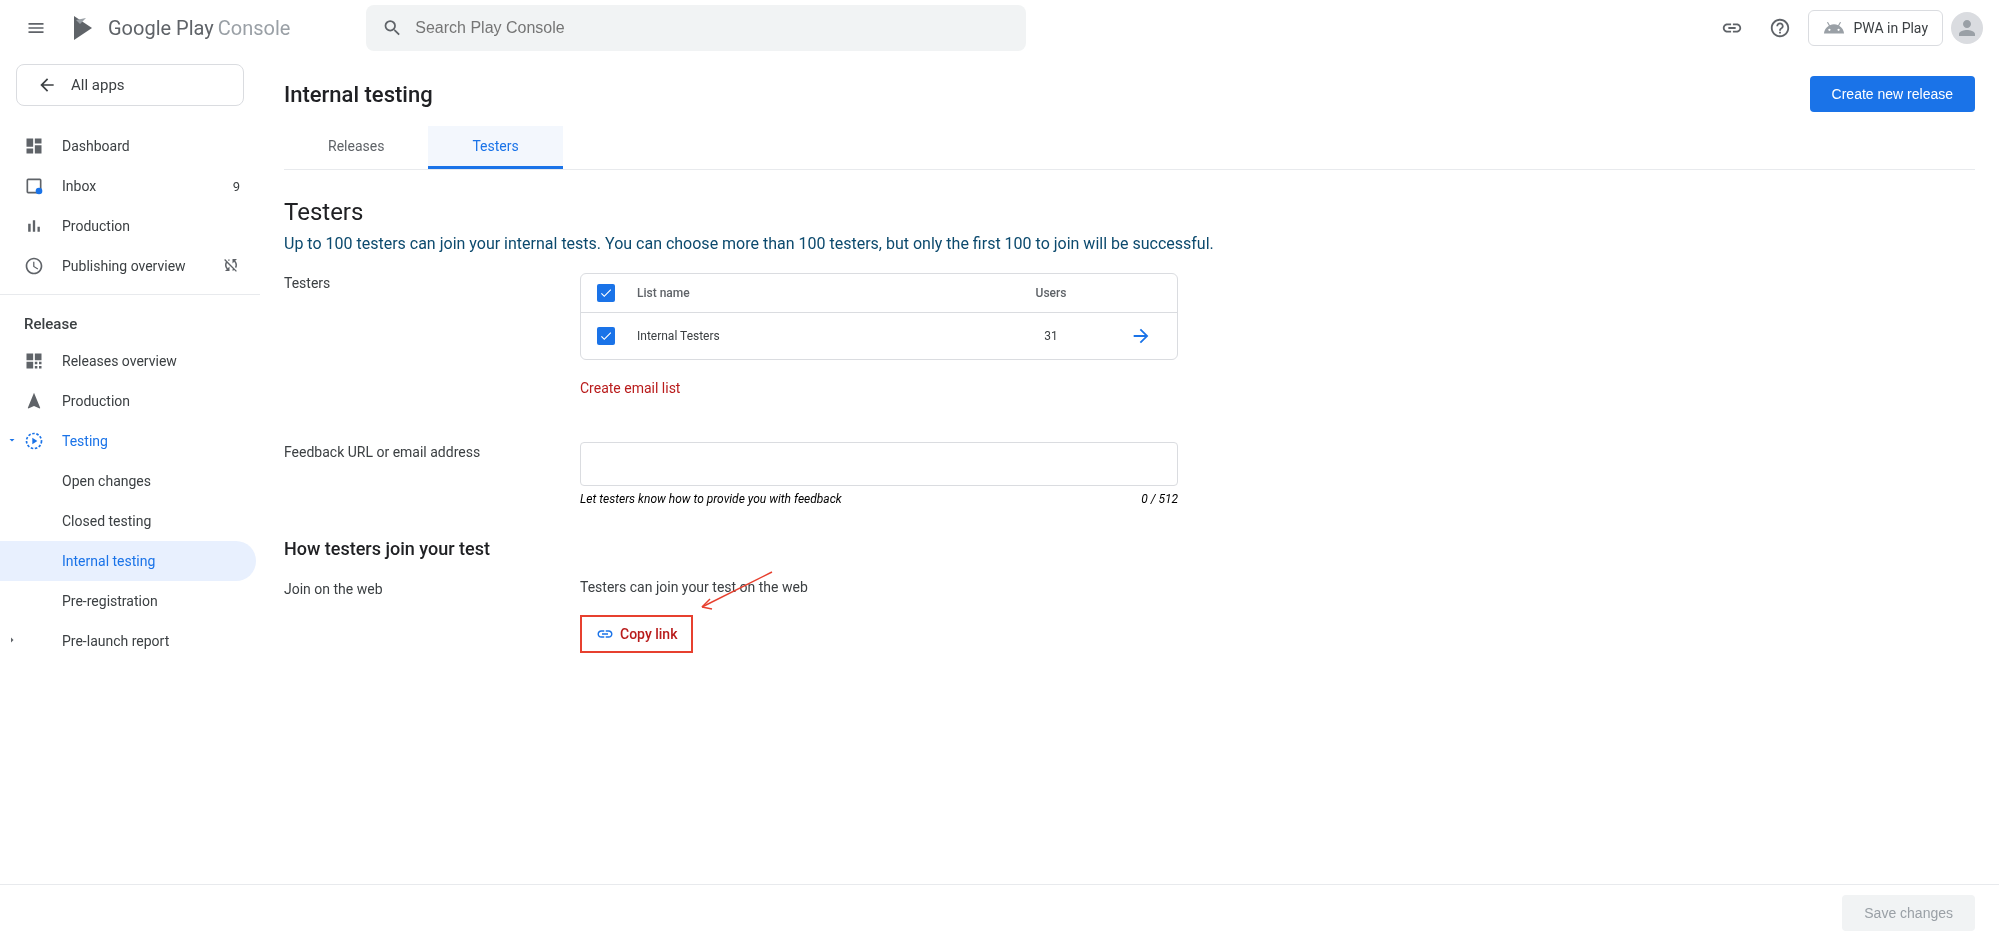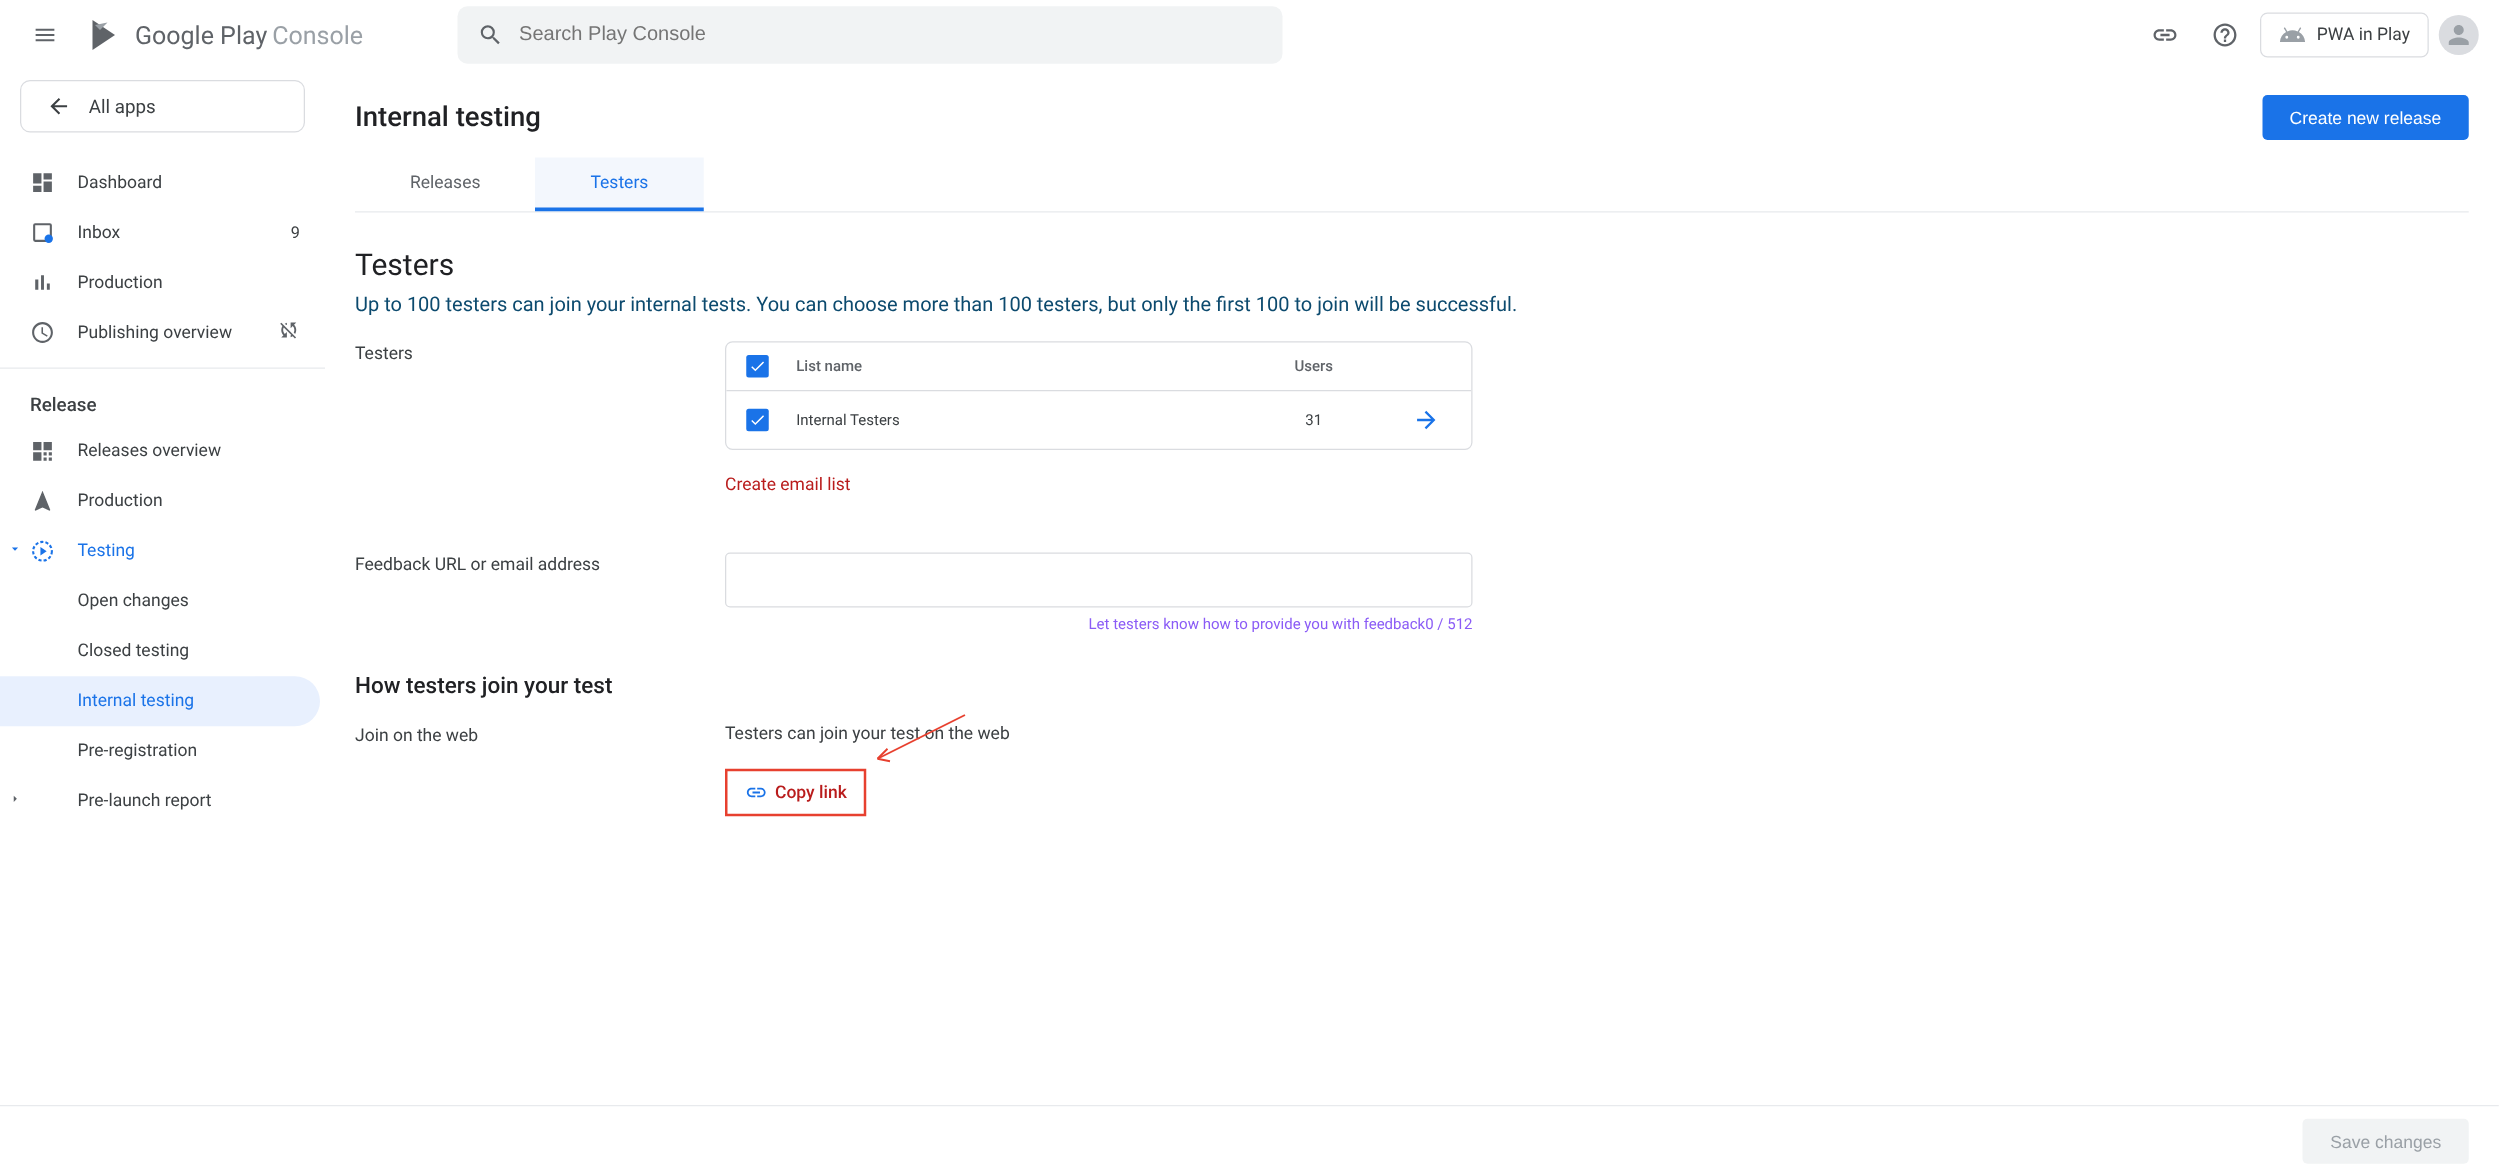--- a/index.html
+++ b/index.html
@@ -56,21 +56,21 @@
   .col-check { width: 40px; }
   .col-name { flex: 1; }
   .col-users { width: 140px; text-align: center; }
   .col-arrow { width: 40px; display: flex; justify-content: center; }
   .checkbox { width: 18px; height: 18px; background: #1a73e8; border-radius: 2px; display: flex; align-items: center; justify-content: center; }
   
   .link-text { color: #b91c1c; cursor: pointer; font-size: 14px; }
   .create-list { margin-top: 20px; display: block; }
   
   .text-input { width: 100%; height: 44px; border: 1px solid #dadce0; border-radius: 4px; padding: 0 12px; font-size: 14px; outline: none; }
-  .input-meta { display: flex; justify-content: flex-end; font-size: 12px; color: #8b5cf6; margin-top: 6px; }
+  .input-meta { display: flex; justify-content: space-between; font-size: 12px; color: #000000; margin-top: 6px; font-style: italic; }
   
   .how-title { font-size: 18px; font-weight: 500; margin: 32px 0 20px; }
   .join-row { display: flex; align-items: flex-start; }
   .join-desc { color: #3c4043; font-size: 14px; }
   
   .copy-link-box { margin-top: 20px; border: 2px solid #e7402f; padding: 8px 14px; display: inline-flex; align-items: center; gap: 6px; }
   .copy-link-box .link-text { font-size: 14px; font-weight: 500; }
   .arrow-annotation { position: relative; }
   .arrow-annotation svg.anno { position: absolute; left: 112px; top: -28px; }
   

